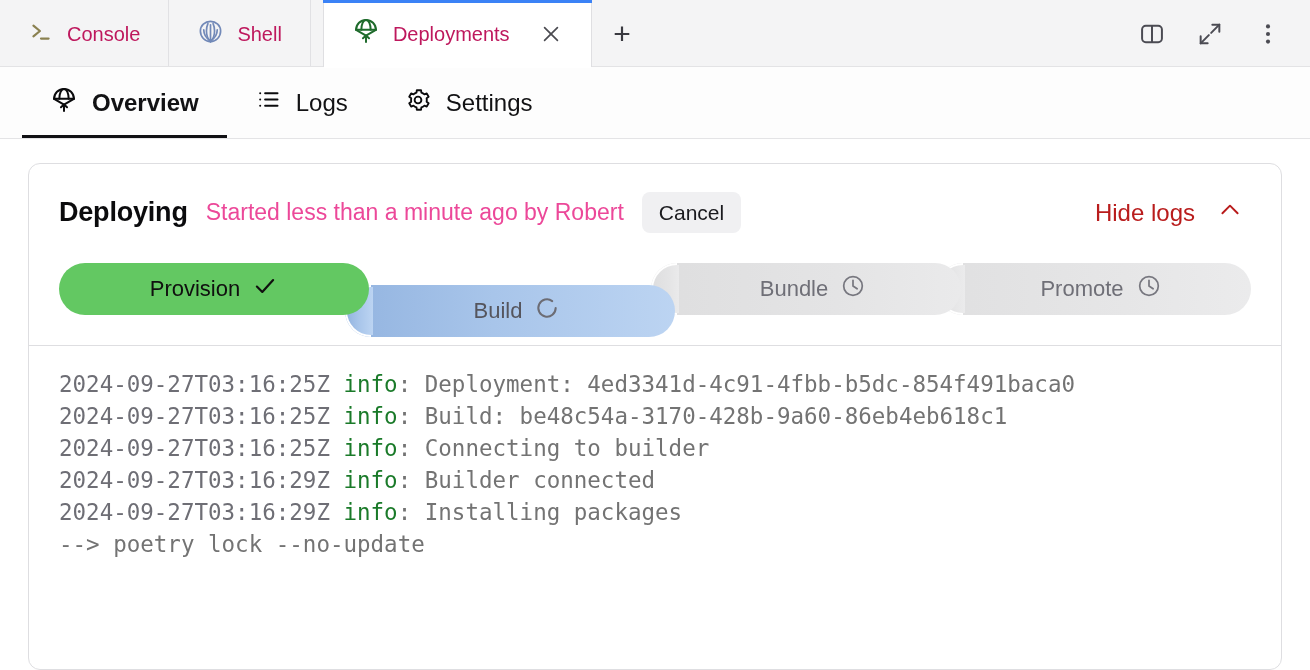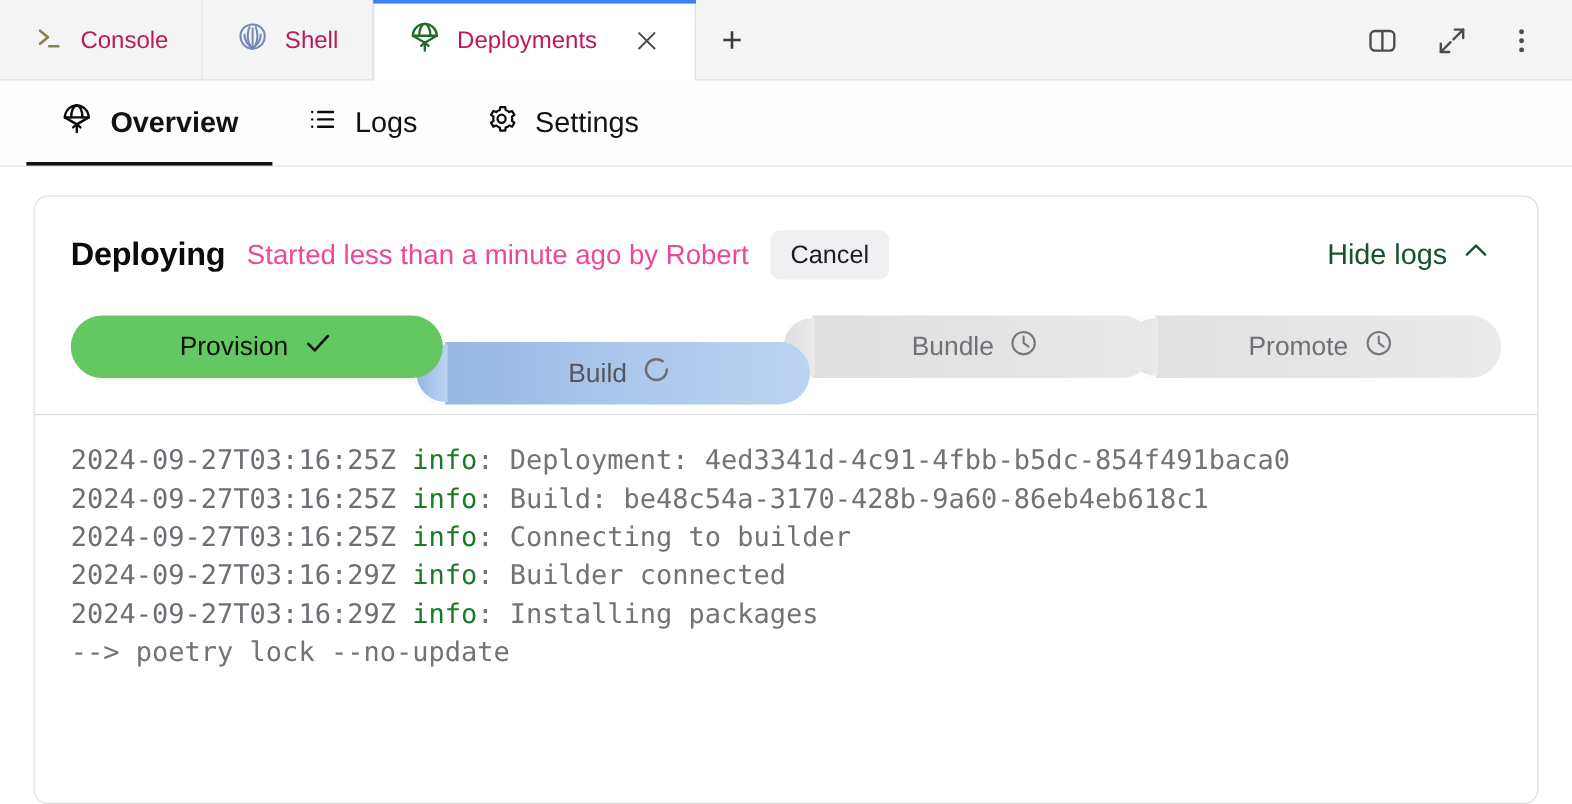--- a/index.html
+++ b/index.html
@@ -52,20 +52,21 @@
     white-space: nowrap;
   }
   .wtab .label { line-height: 1; }
 
   .wtab.active {
     background: #ffffff;
     border-right: 1px solid #dfdfe2;
     border-left: 1px solid #dfdfe2;
     z-index: 3;
     font-weight: 500;
+    margin-left: 12px;
   }
   .wtab.active::before {
     content: "";
     position: absolute;
     left: -1px; right: -1px; top: 0;
     height: 3px;
     background: #3b82f6;
   }
   .wtab.active::after {
     content: "";
@@ -185,23 +186,23 @@
     font-size: 21px;
     color: #1b1b1f;
     padding: 10px 17px;
     cursor: pointer;
     line-height: 1;
   }
   .head-spacer { flex: 1 1 auto; }
   .hidelogs {
     display: flex;
     align-items: center;
-    gap: 11px;
+    gap: 22px;
     font-size: 24px;
-    color: #14532d;
+    color: #b91c1c;
     cursor: pointer;
     padding-right: 8px;
     white-space: nowrap;
   }
 
   
   .stages {
     display: flex;
     align-items: center;
     margin-top: 26px;

